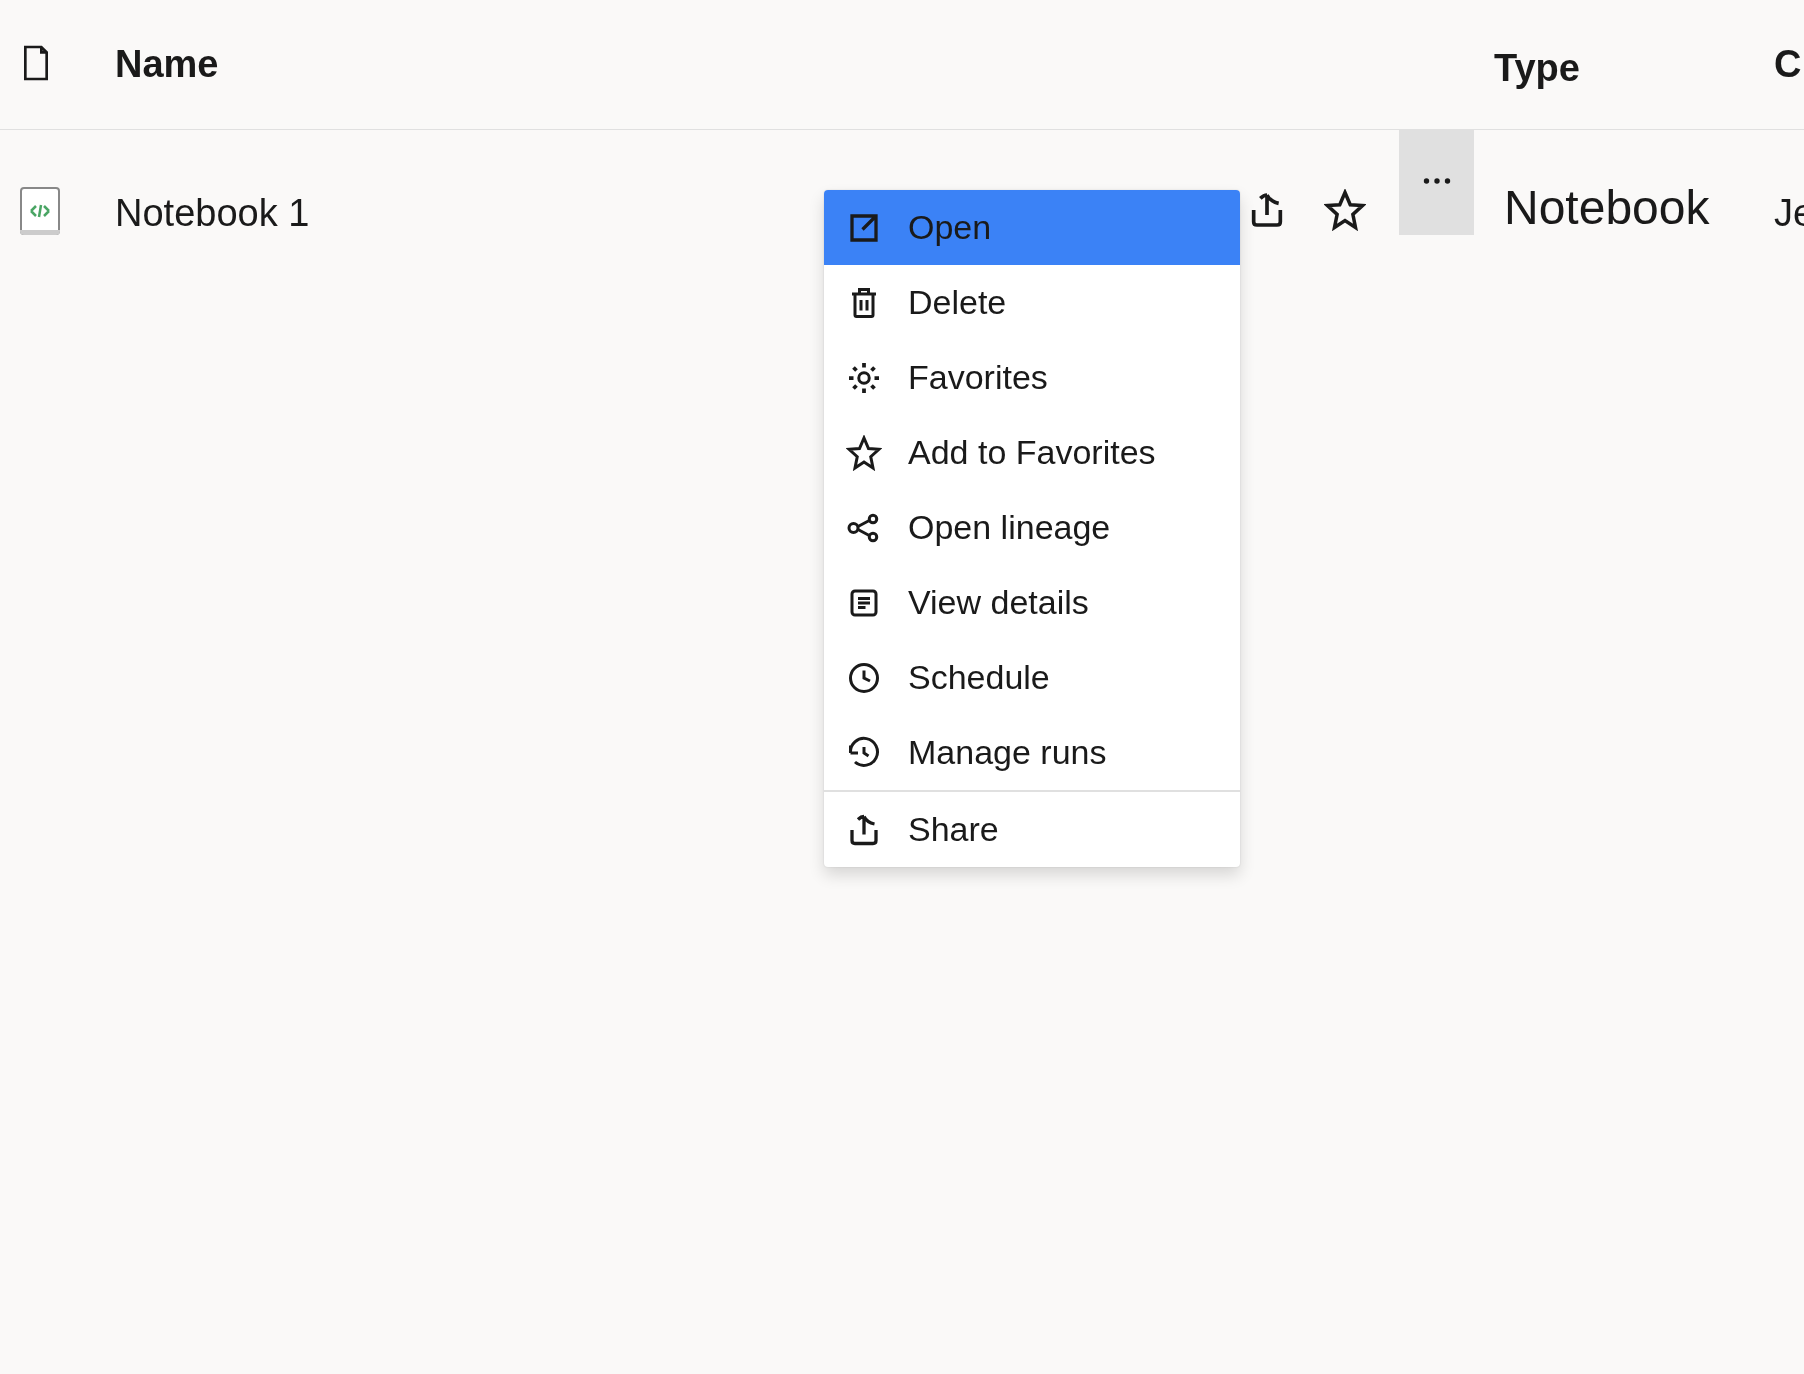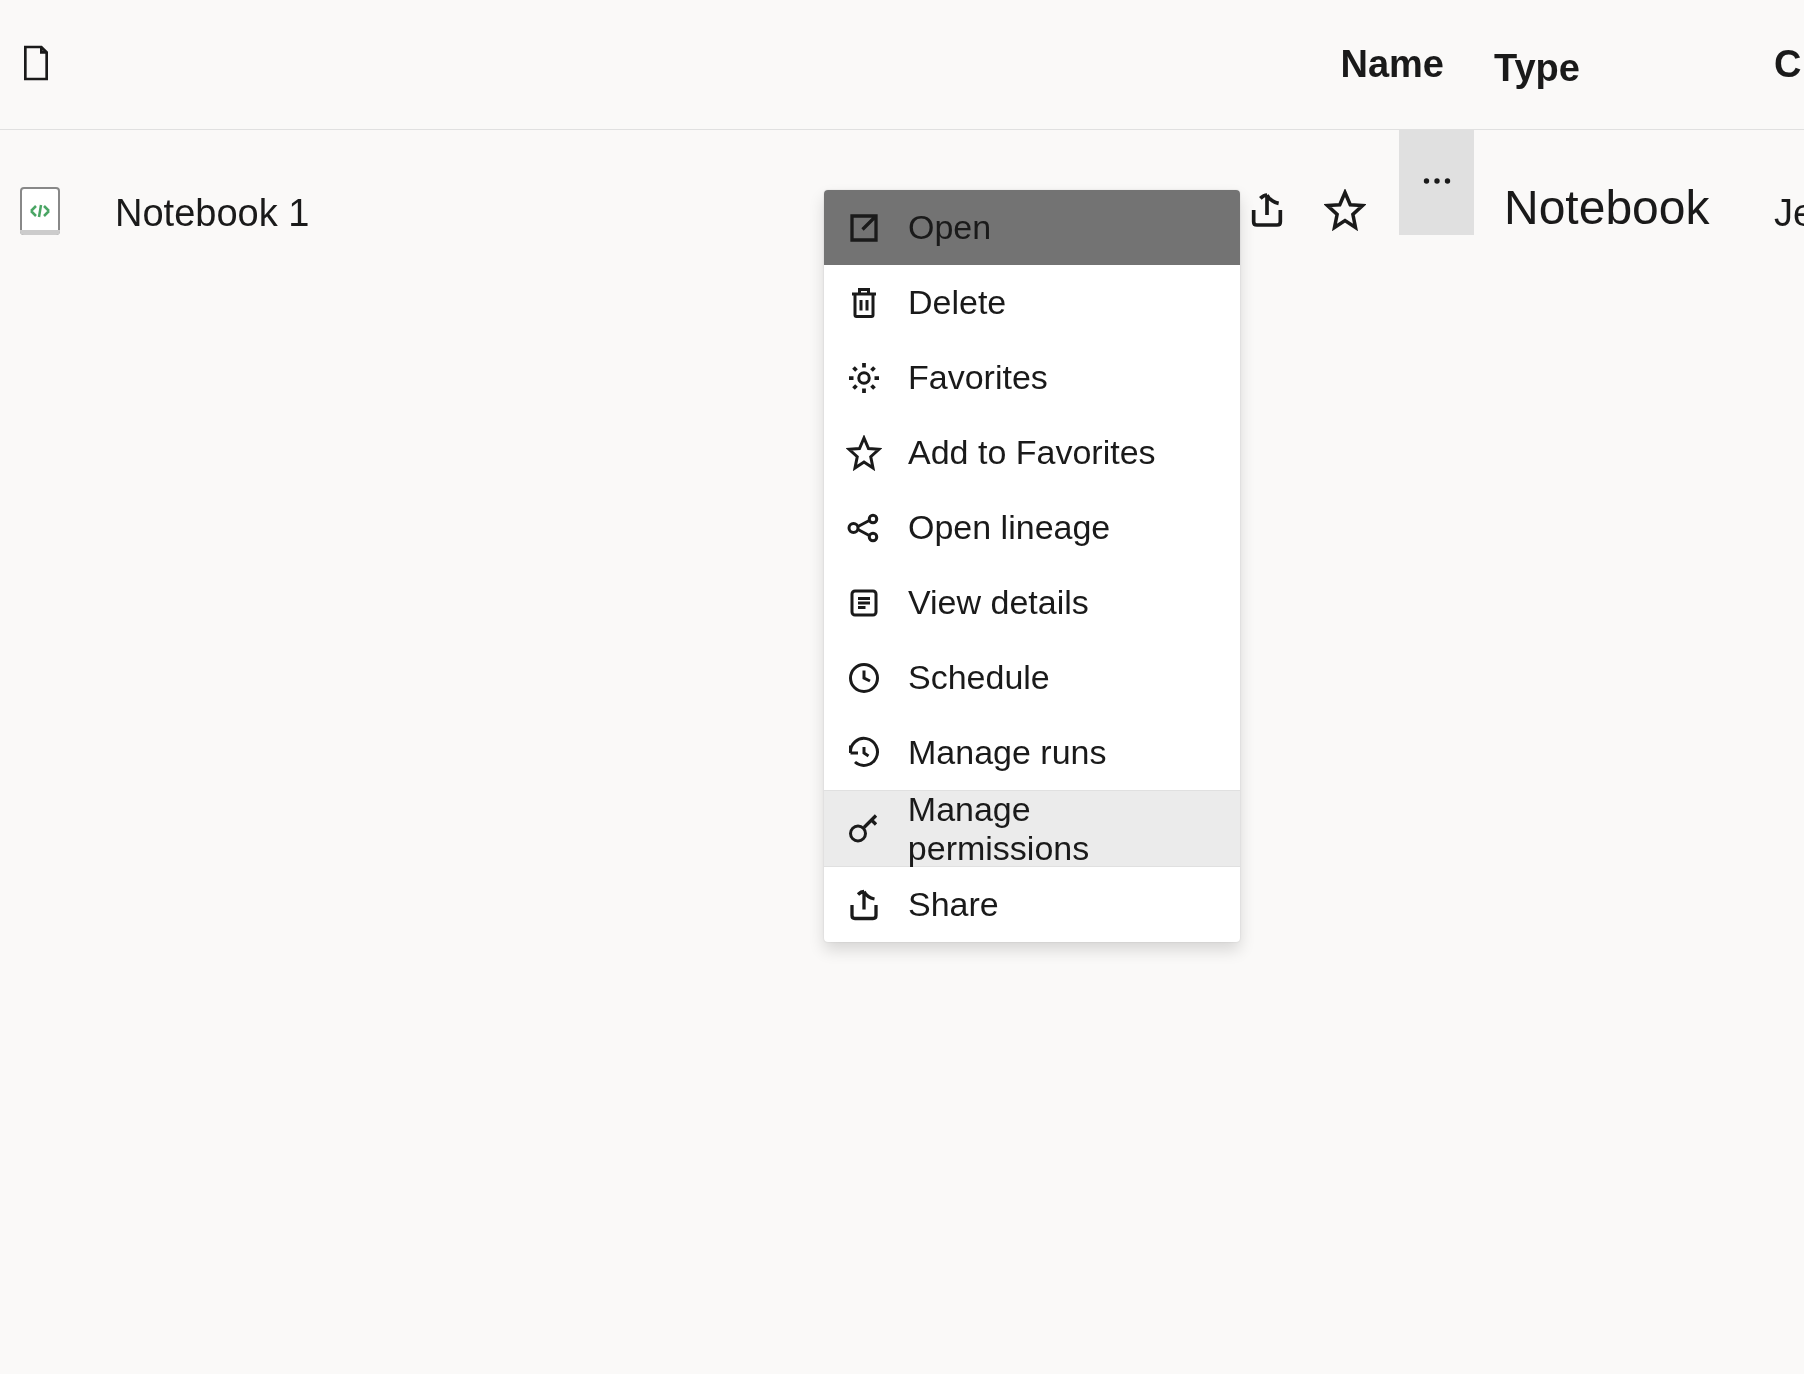--- a/index.html
+++ b/index.html
@@ -33,21 +33,20 @@
       width: 95px;
       display: flex;
       align-items: center;
     }
     
     .header-name-cell {
       flex: 1;
       font-size: 38px;
       font-weight: 600;
       color: #1a1a1a;
-      text-align: right;
     }
     
     .header-type-cell {
       width: 330px;
       font-size: 38px;
       font-weight: 600;
       color: #1a1a1a;
       padding-left: 50px;
       margin-top: 8px;
     }
@@ -175,21 +174,21 @@
       align-items: center;
       height: 75px;
       padding: 0 20px;
       cursor: pointer;
       font-size: 34px;
       color: #1a1a1a;
     }
     
     .menu-item:hover,
     .menu-item.hovered {
-      background: #737373;
+      background: #3b82f6;
     }
     
     .menu-item.highlighted {
       background: #ebebeb;
     }
     
     .menu-icon {
       width: 40px;
       height: 40px;
       display: flex;
@@ -346,29 +345,20 @@
     <span class="menu-icon">
       <svg width="36" height="36" viewBox="0 0 24 24">
         <path d="M3 12 A9 9 0 1 1 6 18 M3 12 L3 7 M3 12 L8 12 M12 8 L12 12 L15 14" stroke-width="2"></path>
       </svg>
     </span>
     <span>Manage runs</span>
   </div>
 
   <div class="menu-separator"></div>
 
-  <div class="menu-item highlighted">
-    <span class="menu-icon">
-      <svg width="36" height="36" viewBox="0 0 24 24">
-        <circle cx="8" cy="15" r="5"></circle>
-        <path d="M12 11 L20 3 M17 6 L20 9" stroke-width="2.2"></path>
-      </svg>
-    </span>
-    <span>Manage permissions</span>
-  </div>
 
   <div class="menu-separator"></div>
 
   <div class="menu-item">
     <span class="menu-icon">
       <svg width="36" height="36" viewBox="0 0 24 24">
         <path d="M4 12 L4 19 Q4 21 6 21 L18 21 Q20 21 20 19 L20 12 M12 3 L12 15 M12 3 Q14 7 19 8 M12 3 Q10 3 8 5" stroke-width="2.2"></path>
       </svg>
     </span>
     <span>Share</span>

